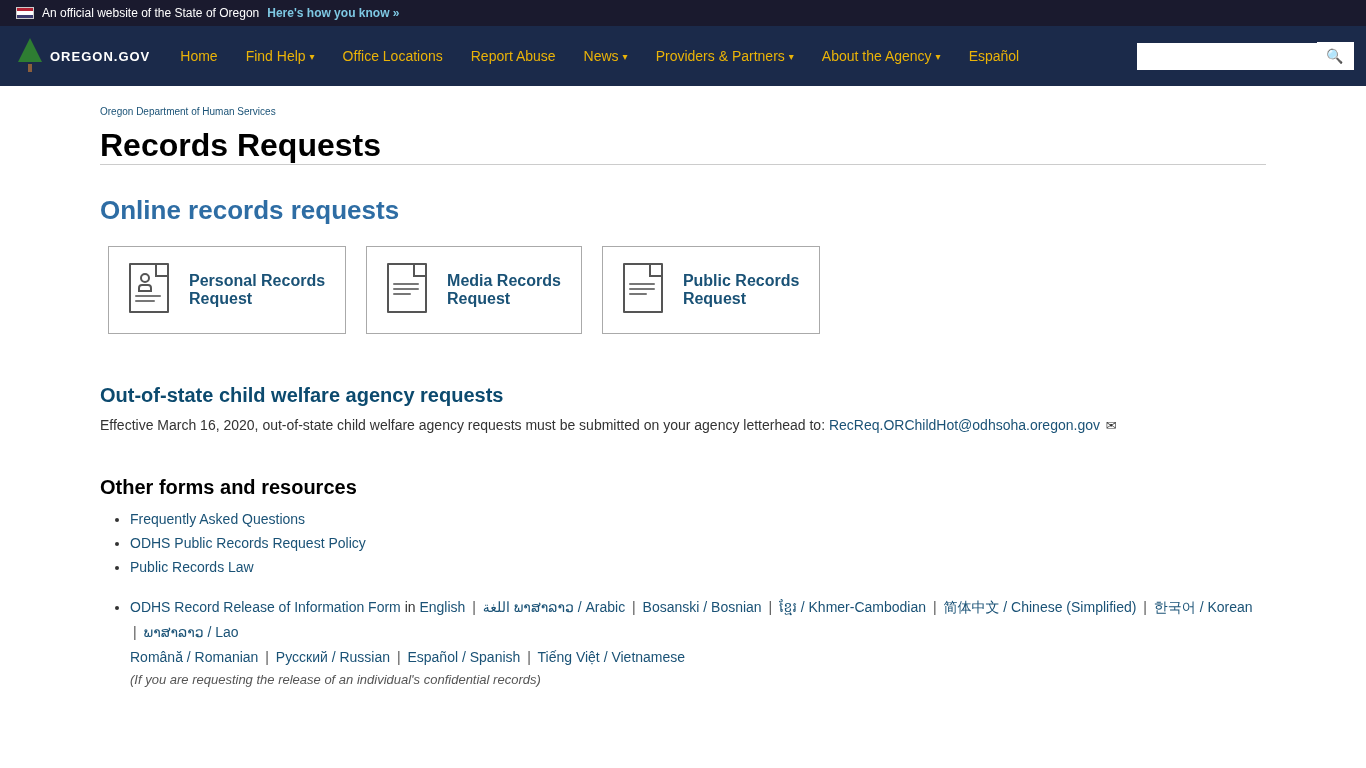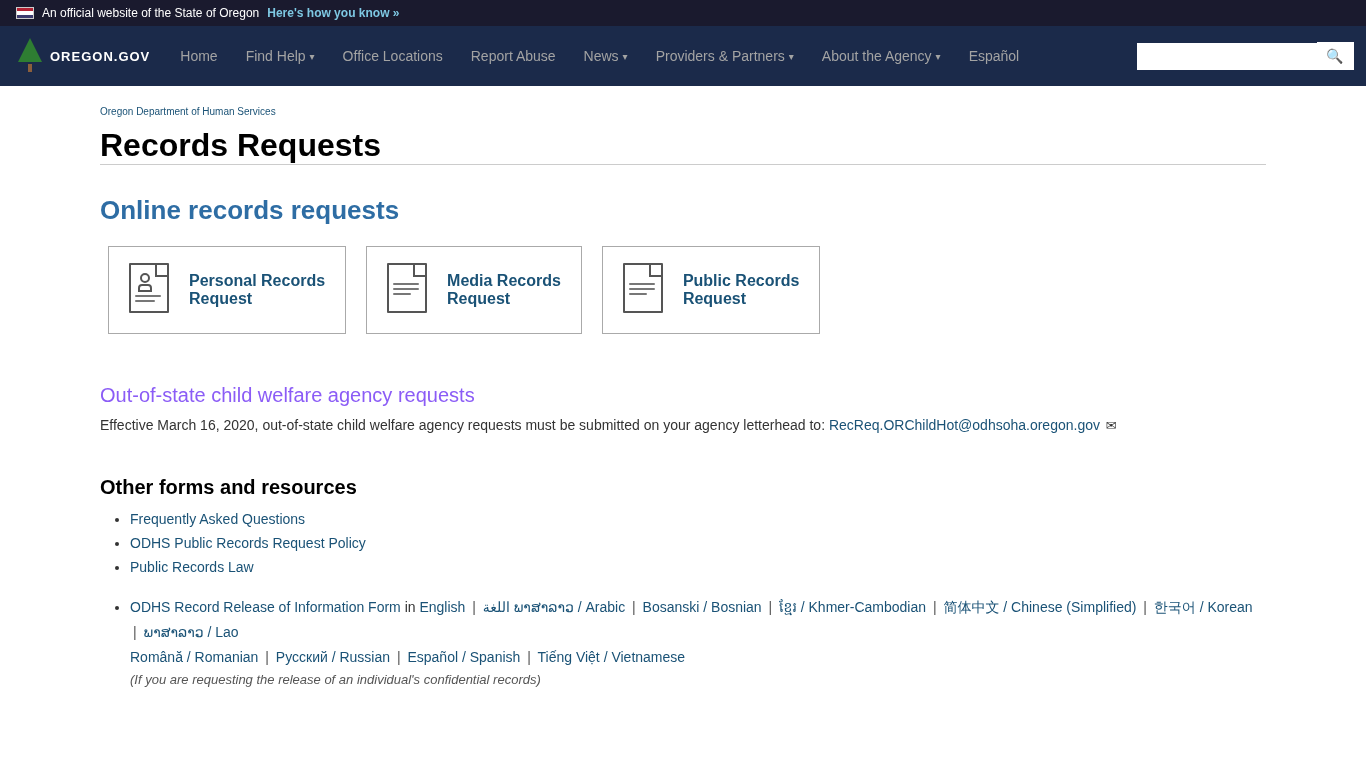--- a/index.html
+++ b/index.html
@@ -49,21 +49,21 @@
     }
     .logo-tree .trunk { width: 4px; height: 8px; background: #8B5E3C; margin-top: 2px; }
     .logo-tree .tree-top { width: 0; height: 0; border-left: 12px solid transparent; border-right: 12px solid transparent; border-bottom: 24px solid #2e7d32; }
 
     .nav-items {
       display: flex;
       align-items: center;
       flex: 1;
     }
     .nav-item {
-      color: #a3a3a3;
+      color: #eab308;
       padding: 0 14px;
       height: 60px;
       display: flex;
       align-items: center;
       font-size: 14px;
       cursor: pointer;
       white-space: nowrap;
       gap: 4px;
       text-decoration: none;
     }
@@ -177,21 +177,21 @@
     }
     .person-body {
       width: 14px; height: 8px;
       border: 2px solid #555;
       border-radius: 4px 4px 0 0;
       margin: 0 auto;
     }
 
     
     .out-of-state { margin-bottom: 40px; }
-    .out-of-state h3 { font-size: 20px; font-weight: normal; color: #8b5cf6; margin-bottom: 8px; }
+    .out-of-state h3 { font-size: 20px; font-weight: bold; color: #0c4a6e; margin-bottom: 8px; }
     .out-of-state p { font-size: 14px; line-height: 1.5; }
     .out-of-state a { color: #1a5276; text-decoration: none; }
     .email-icon { font-size: 13px; margin-left: 2px; }
 
     
     .other-forms h3 { font-size: 20px; font-weight: bold; color: #000; margin-bottom: 12px; }
     .other-forms ul { list-style: disc; padding-left: 30px; margin-bottom: 20px; }
     .other-forms ul li { margin-bottom: 8px; font-size: 14px; }
     .other-forms a { color: #1a5276; text-decoration: none; }
     .lang-line { font-size: 14px; line-height: 1.8; margin-top: 4px; }

